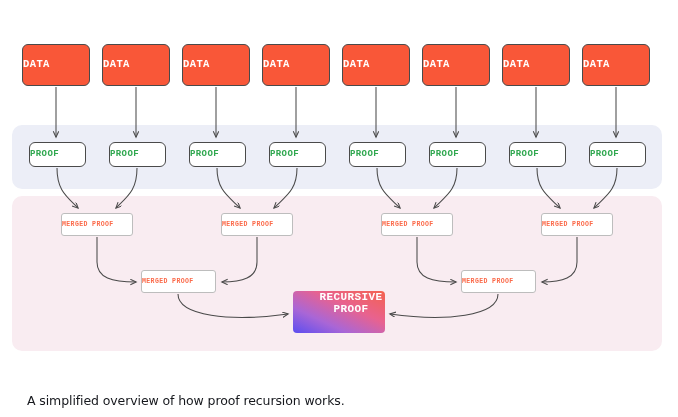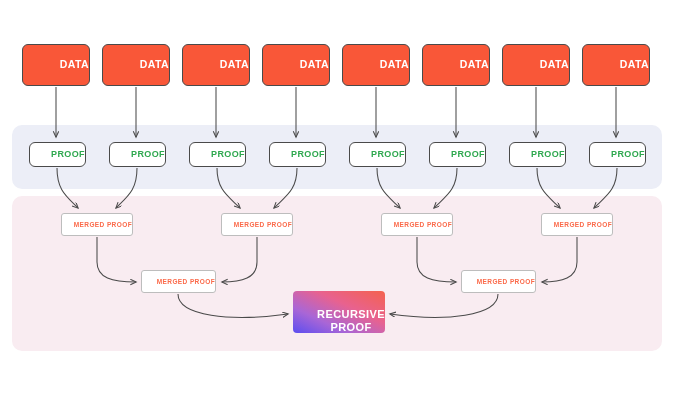--- a/index.html
+++ b/index.html
@@ -49,24 +49,25 @@
     width: 678px;
     height: 417px;
     pointer-events: none;
   }
 
   
   .node {
     position: absolute;
     display: flex;
     align-items: center;
-    justify-content: flex-end;
+    justify-content: flex-start;
     text-align: center;
     letter-spacing: 0.4px;
     line-height: 1.12;
+    font-family: Liberation Mono, monospace;
   }
 
   .node-data {
     width: 68px;
     height: 42px;
     top: 44px;
     background: #f95738;
     border: 1.2px solid #4a4a4a;
     border-radius: 6px;
     color: #ffffff;
@@ -243,14 +244,15 @@
     </div>
   <div class="node node-merged lvl2" style="left:461px">
       <span>MERGED PROOF</span>
     </div>
 
   <div class="node node-recursive">
     <span>RECURSIVE</span>
     <span>PROOF</span>
   </div>
 
+  <div id="caption">A simplified overview of how proof recursion works.</div>
 
 </div>
 
 </body></html>

